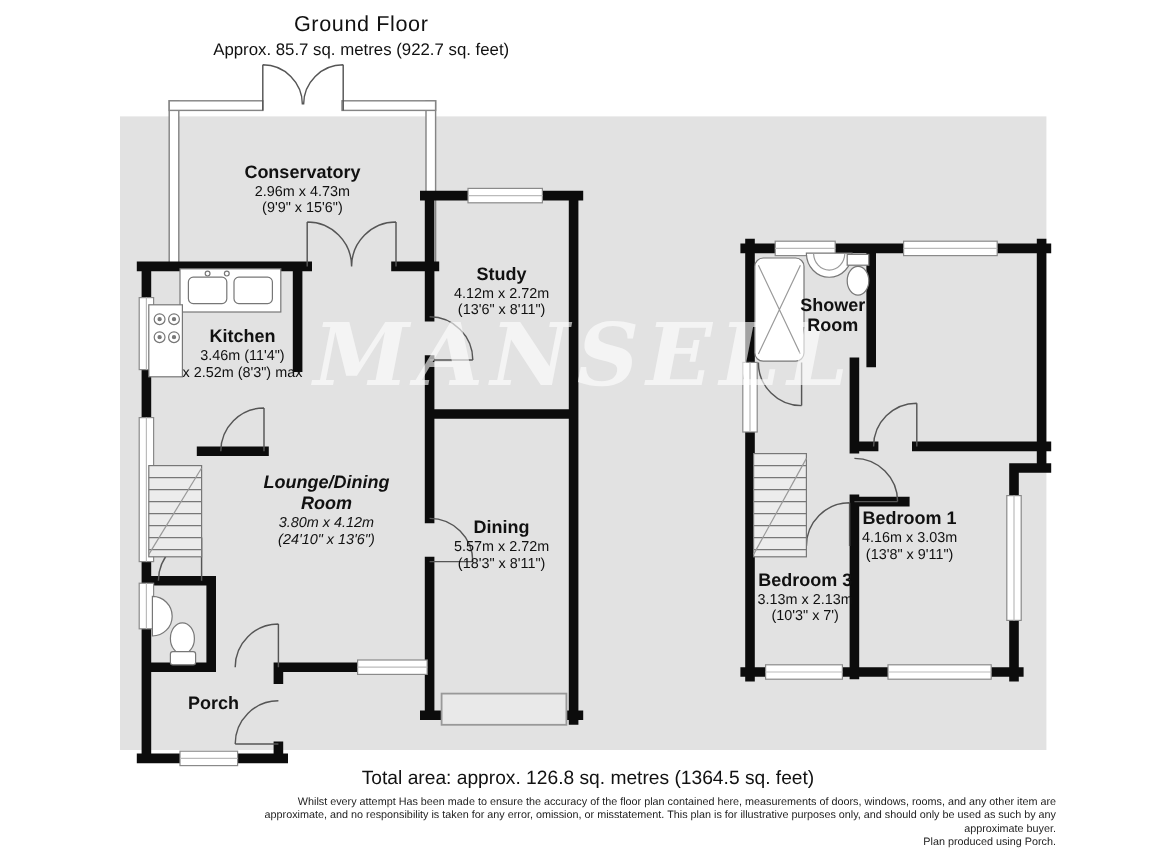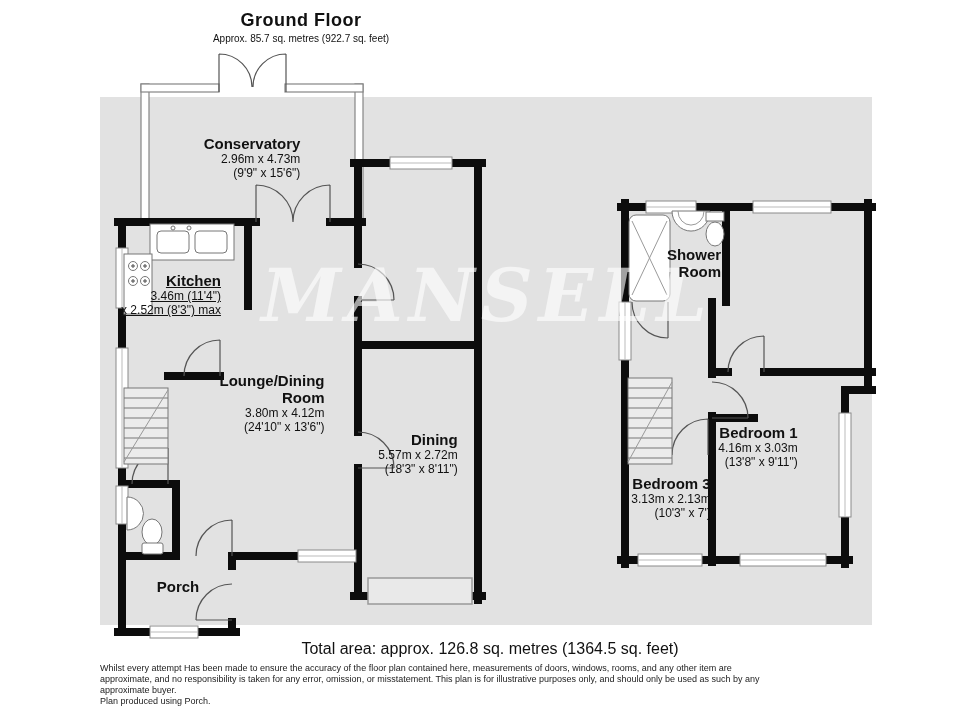--- a/index.html
+++ b/index.html
@@ -1,31 +1,31 @@
 <!DOCTYPE html>
 <html><head>
 <meta charset="utf-8">
 <style>
   html,body{margin:0;padding:0;background:#fff;}
   .page{position:relative;width:980px;height:712px;background:#ffffff;overflow:hidden;
         font-family:"Liberation Sans", sans-serif;color:#111;}
   .floor-title{position:absolute;text-align:center;transform:translateX(-50%);}
-  .floor-title .main{font-size:18px;font-weight:bold;letter-spacing:.5px;}
-  .floor-title .sub{font-size:10px;margin-top:2px;}
-  .room-label{position:absolute;text-align:right;transform:translateX(-50%);z-index:5;}
+  .floor-title .main{font-size:18px;font-weight:normal;letter-spacing:.5px;}
+  .floor-title .sub{font-size:14px;margin-top:2px;}
+  .room-label{position:absolute;text-align:center;transform:translateX(-50%);z-index:5;}
   .room-label .room-title{font-weight:bold;font-size:15px;line-height:17px;}
   .room-label .room-dim{font-size:12px;line-height:14px;}
   .watermark{position:absolute;left:487px;top:258px;transform:translateX(-50%);z-index:3;
              font-family:"DejaVu Serif", serif;font-style:italic;font-weight:bold;
              font-size:72px;line-height:76px;color:rgba(255,255,255,0.62);
              letter-spacing:6px;text-align:center;white-space:nowrap;pointer-events:none;}
   .footer-total{position:absolute;left:490px;top:640px;transform:translateX(-50%);
                 font-size:16px;}
   .footer-disclaimer{position:absolute;left:490px;top:663px;transform:translateX(-50%);
-                     width:780px;text-align:left;font-size:9px;line-height:11px;color:#222;}
+                     width:780px;text-align:right;font-size:9px;line-height:11px;color:#222;}
   svg{position:absolute;left:0;top:0;z-index:1;}
 </style>
 </head>
 <body>
 
 <div class="page">
 
   <svg width="980" height="712" viewBox="0 0 980 712">
 
     <rect x="100" y="97" width="772" height="528" fill="#e2e2e2"></rect>
@@ -169,28 +169,33 @@
     <div class="main">First Floor</div>
     <div class="sub">Approx. 41.0 sq. metres (441.8 sq. feet)</div>
   </div>
 
   <div class="room-label" style="left:252px;top:135px;">
     <div class="room-title">Conservatory</div>
     <div class="room-dim">2.96m x 4.73m</div>
     <div class="room-dim">(9'9" x 15'6")</div>
   </div>
 
-  <div class="room-label" style="left:171px;top:272px;text-decoration:underline;">
+  <div class="room-label" style="left:202px;top:272px;">
     <div class="room-title">Kitchen</div>
     <div class="room-dim">3.46m (11'4")</div>
     <div class="room-dim">x 2.52m (8'3") max</div>
   </div>
 
-
-  <div class="room-label" style="left:272px;top:372px;">
+  <div class="room-label" style="left:418px;top:220px;">
+    <div class="room-title">Study</div>
+    <div class="room-dim">4.12m x 2.72m</div>
+    <div class="room-dim">(13'6" x 8'11")</div>
+  </div>
+
+  <div class="room-label" style="left:272px;top:394px;font-style:italic;">
     <div class="room-title">Lounge/Dining</div>
     <div class="room-title">Room</div>
     <div class="room-dim">3.80m x 4.12m</div>
     <div class="room-dim">(24'10" x 13'6")</div>
   </div>
 
   <div class="room-label" style="left:418px;top:431px;">
     <div class="room-title">Dining</div>
     <div class="room-dim">5.57m x 2.72m</div>
     <div class="room-dim">(18'3" x 8'11")</div>

